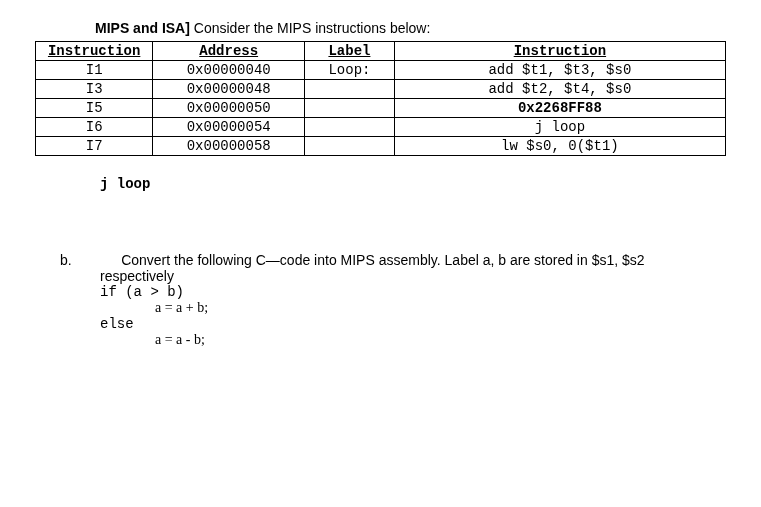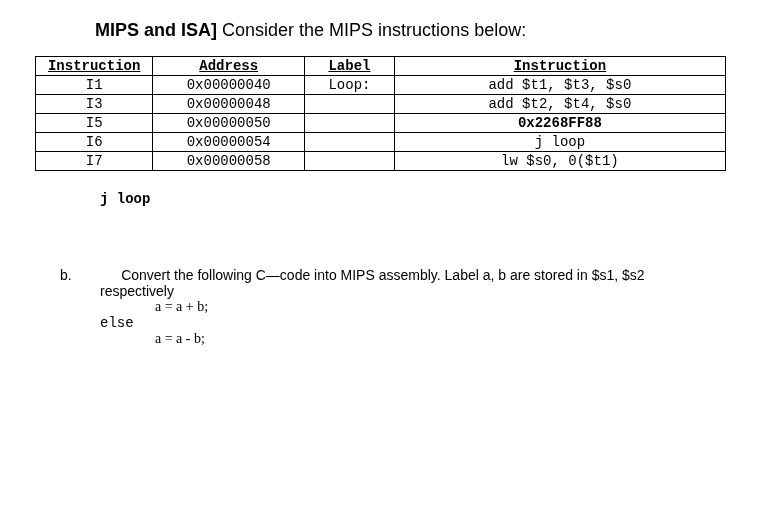--- a/index.html
+++ b/index.html
@@ -6,22 +6,22 @@
       font-family: Arial, sans-serif;
       font-size: 14px;
       width: 761px;
       height: 507px;
       margin: 0;
       padding: 20px 35px;
       box-sizing: border-box;
       color: #000;
     }
     .title {
-      font-size: 18px;
-      margin-bottom: 15px;
+      font-size: 14px;
+      margin-bottom: 5px;
       padding-left: 60px;
     }
     .title .bold {
       font-weight: bold;
     }
     table {
       border-collapse: collapse;
       width: 100%;
       margin-bottom: 20px;
     }
@@ -112,16 +112,17 @@
   <div class="code-inline indent1">j loop</div>
 </div>
 
 <div class="question">
   <div>
     <span class="question-label">b.</span>
     &nbsp;&nbsp;&nbsp;&nbsp;&nbsp;&nbsp;
     <span>Convert the following  C—code into MIPS assembly. Label a, b are stored in $s1, $s2</span>
   </div>
   <div class="indent1">respectively</div>
+  <div class="code indent1">if (a &gt; b)</div>
   <div class="code indent2">a = a + b;</div>
   <div class="code indent1">else</div>
   <div class="code indent2">a = a - b;</div>
 </div>
 
 </body></html>

